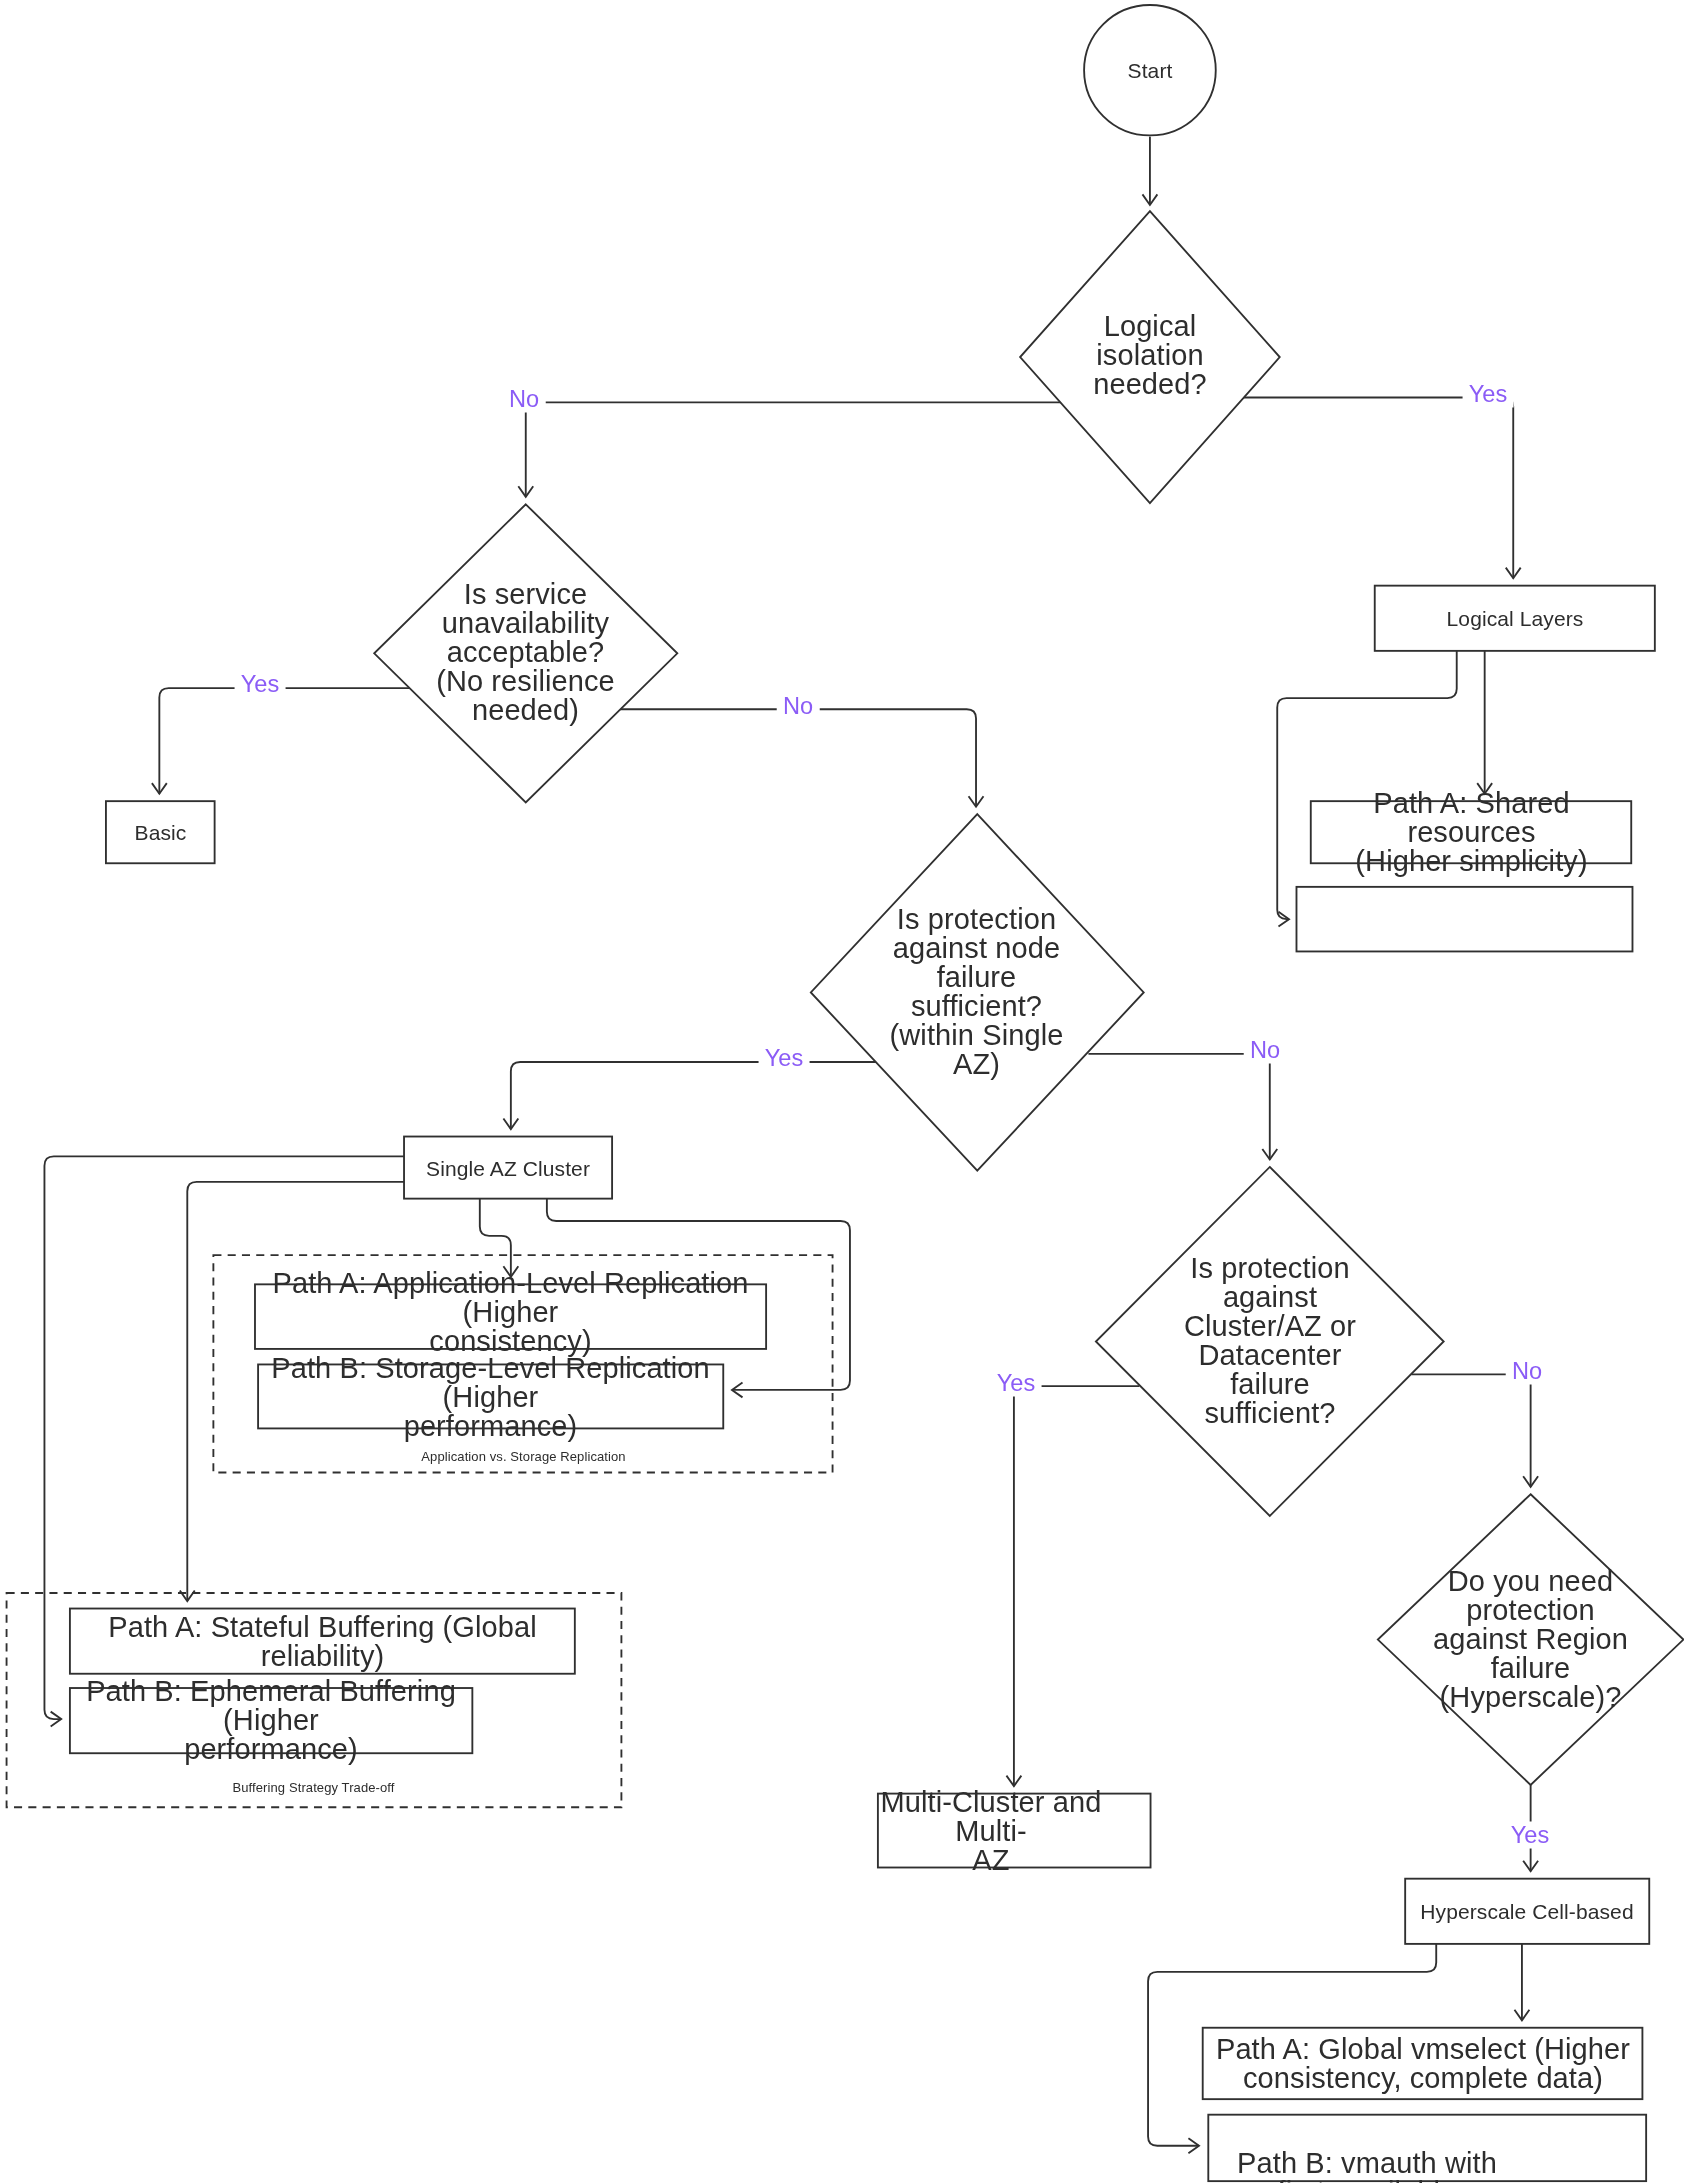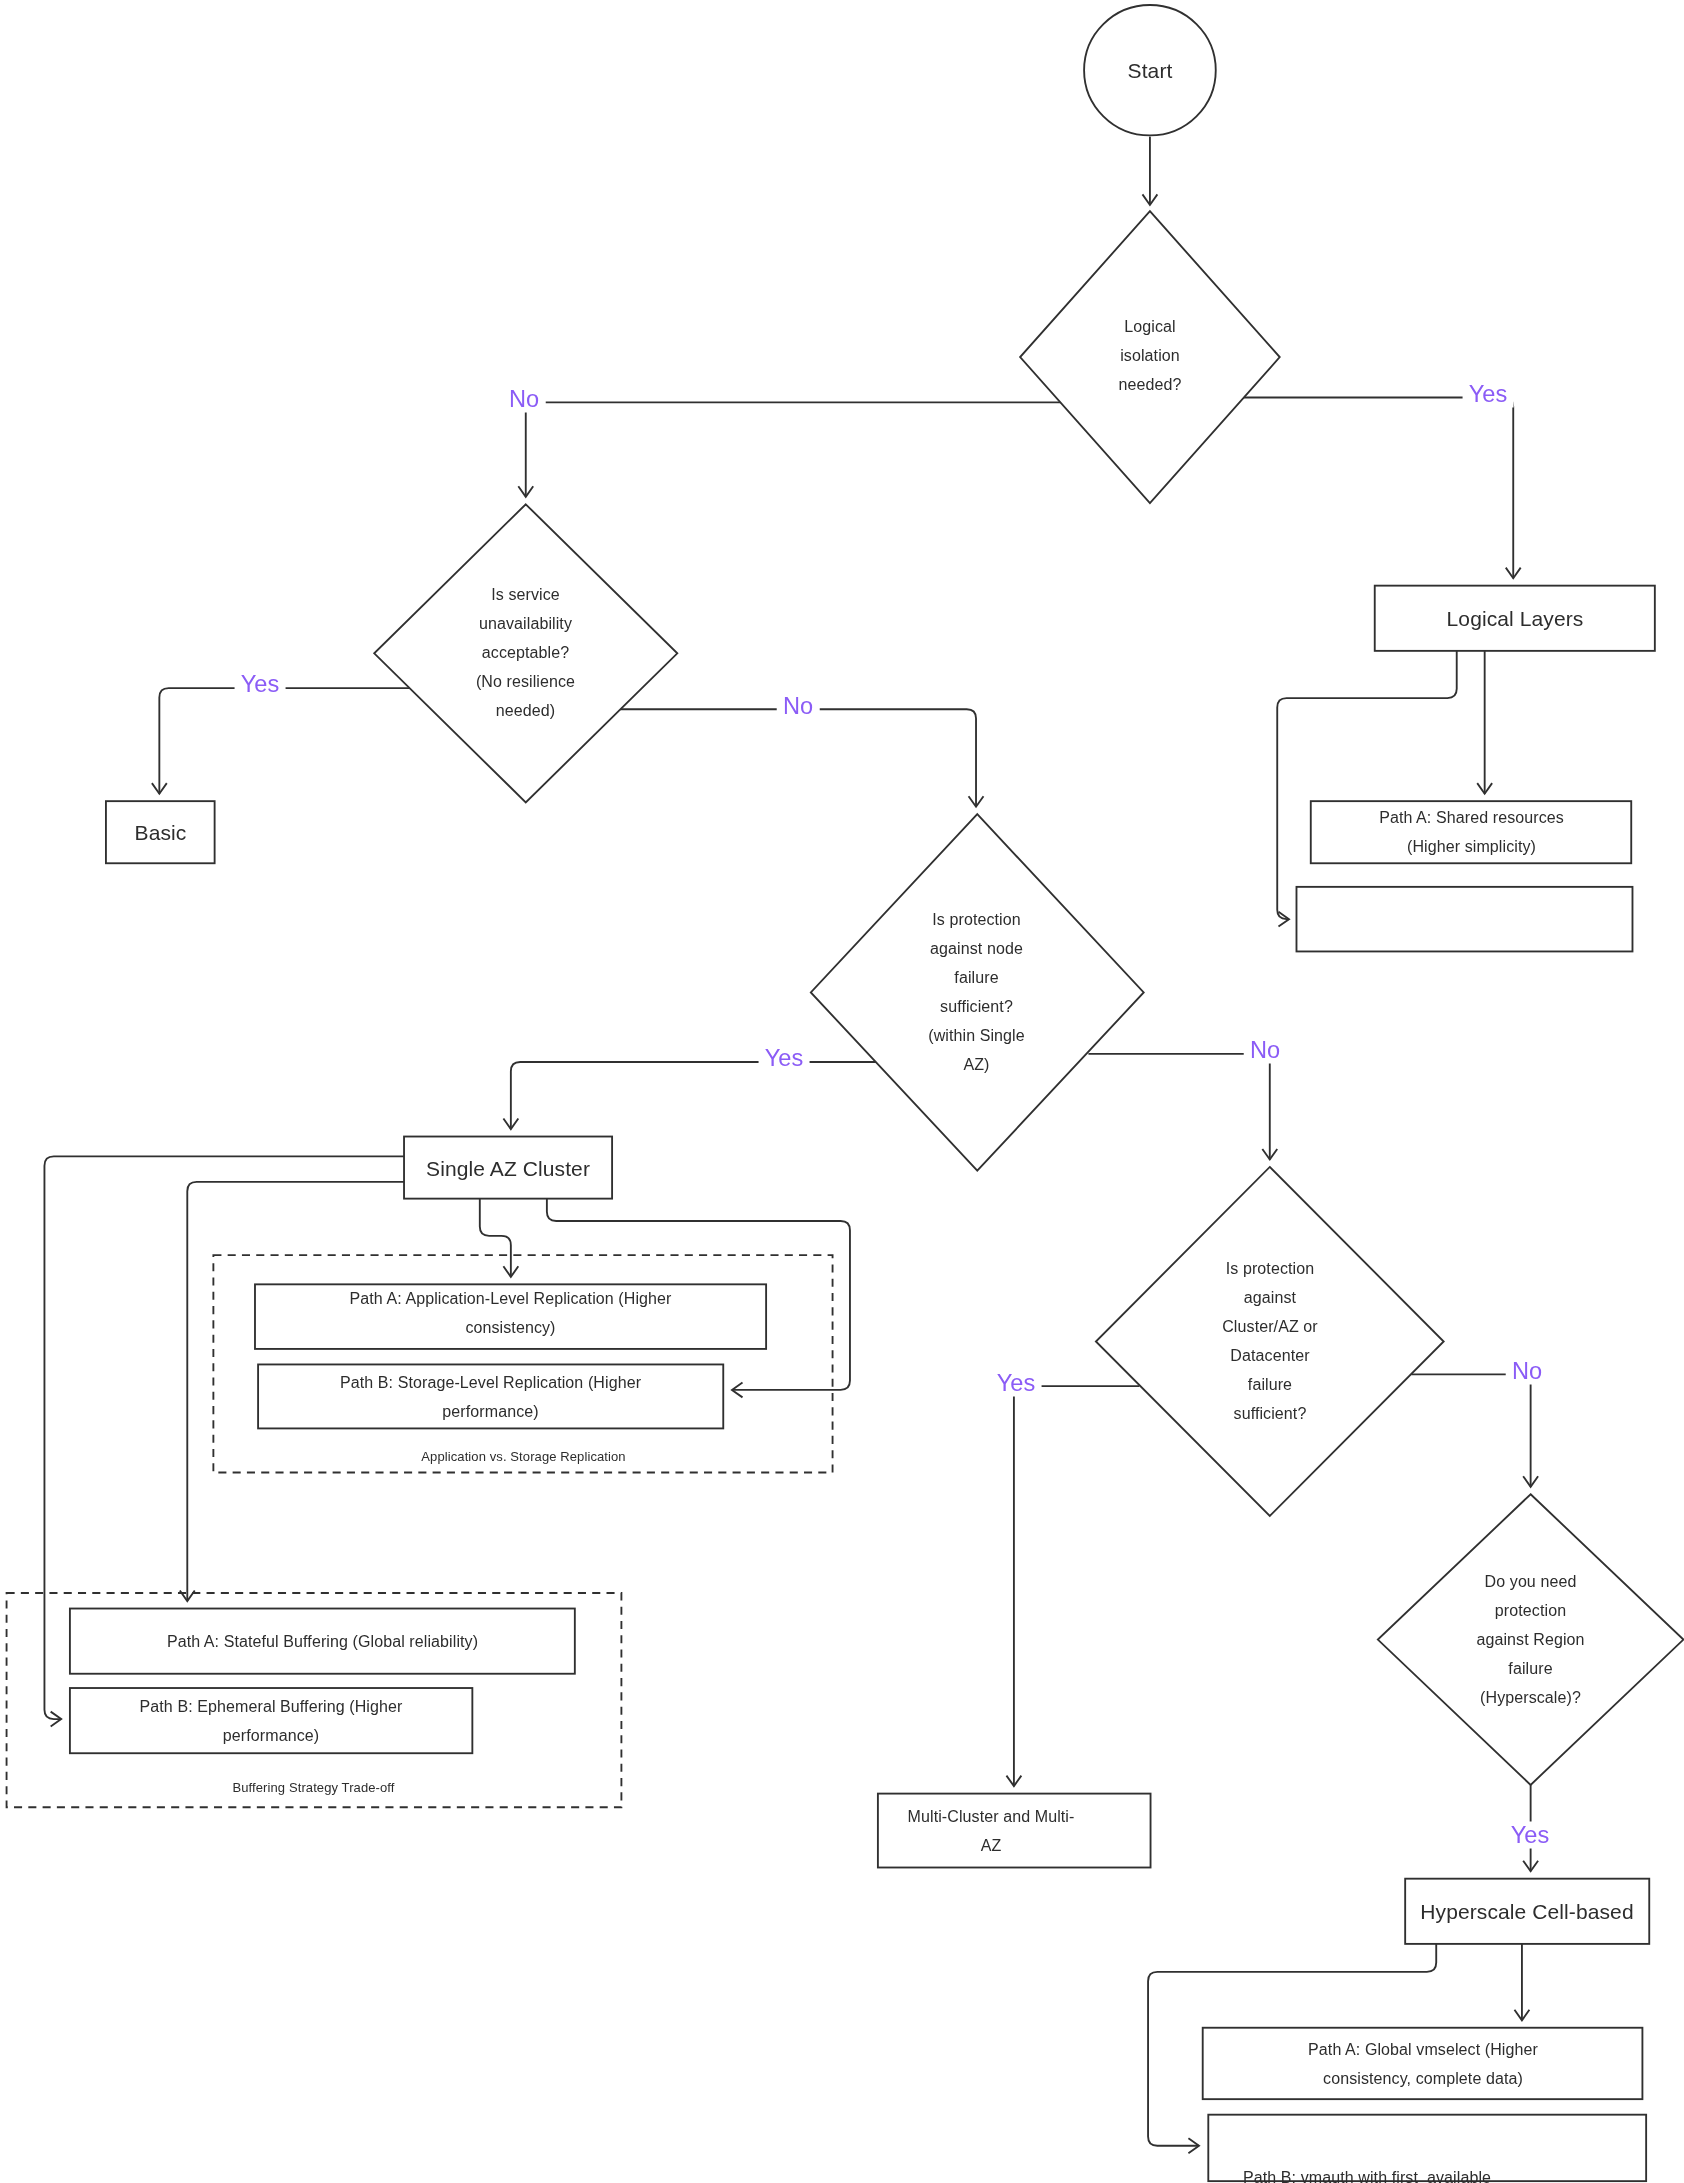--- a/index.html
+++ b/index.html
@@ -2,21 +2,21 @@
 <html style="font-size:10px"><head>
 <meta charset="utf-8">
 <style>
   html, body { margin:0; padding:0; background:#ffffff; }
   body { width:1685px; height:2183px; font-family:"Liberation Sans", sans-serif; }
   #canvas { position:relative; width:1685px; height:2183px; overflow:hidden; background:#ffffff; }
   #wires { position:absolute; left:0; top:0; }
   .lbl {
     position:absolute; display:flex; align-items:center; justify-content:center;
     text-align:center; white-space:pre-line; color:#2d2d2d;
-    font-size:16px; line-height:29px; letter-spacing:0.1px;
+    font-size:29px; line-height:29px; letter-spacing:0.1px;
   }
   .lbl.big { font-size:21px; }
   .caption { font-size:13px; line-height:22.4px; }
   .edge-lbl {
     position:absolute; transform:translate(-50%,-50%);
     background:#ffffff; padding:0 6.2px; color:#8b5cf6;
     font-size:23.6px; line-height:27px; white-space:nowrap;
   }
 </style>
 </head>

